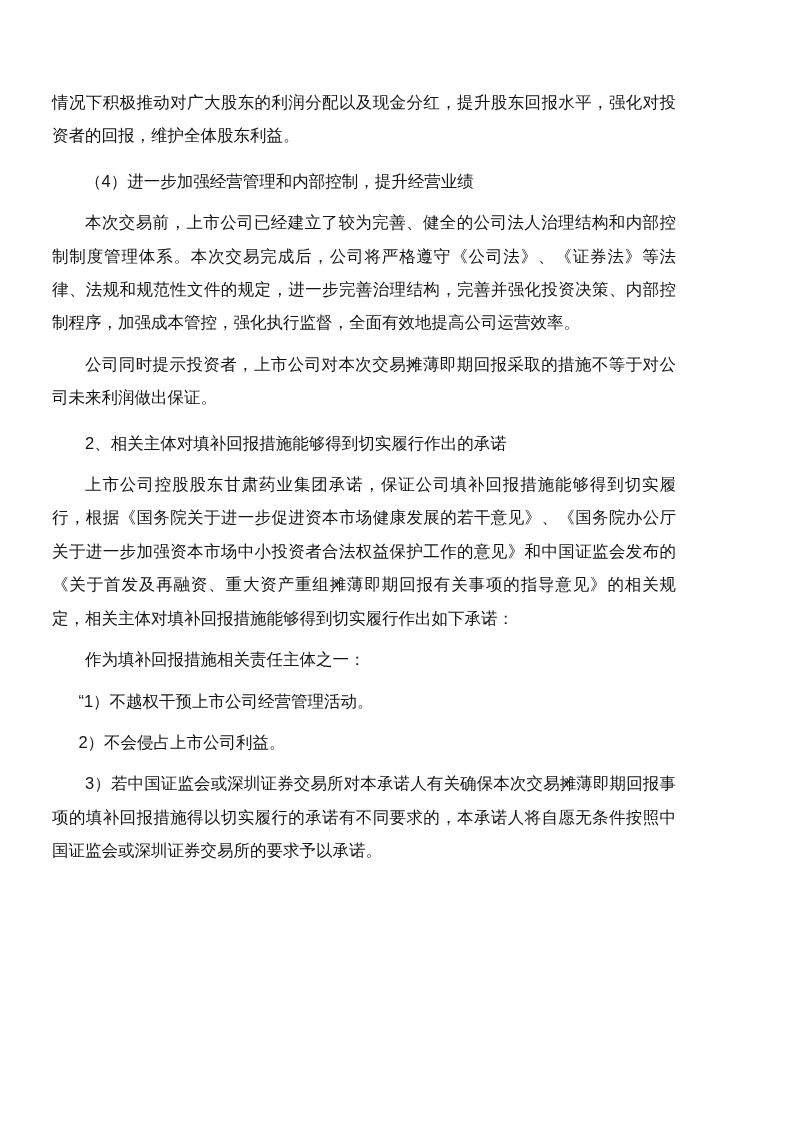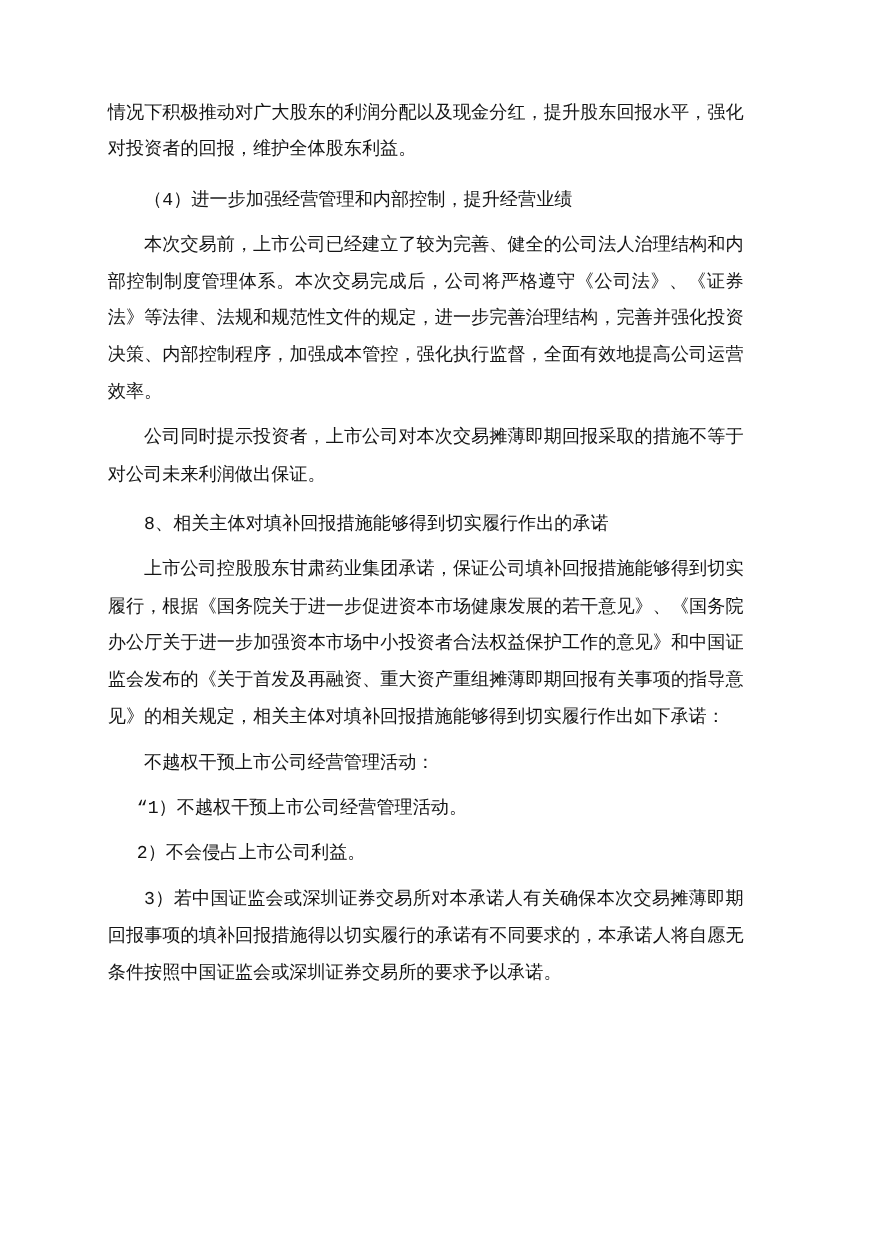--- a/index.html
+++ b/index.html
@@ -7,22 +7,22 @@
     padding: 0;
     background: #ffffff;
   }
   .page {
     position: relative;
     width: 793px;
     height: 960px;
     margin: 0 auto;
     background: #ffffff;
     box-sizing: border-box;
-    padding: 86px 117px 0 98px;
-    font-family: Liberation Mono, monospace;
+    padding: 86px 117px 0 52px;
+    font-family: Liberation Sans, sans-serif;
     font-size: 16.5px;
     line-height: 33.4px;
     color: #141414;
     text-align: justify;
     overflow: hidden;
   }
   .page p {
     margin: 0;
   }
   p.body {
@@ -52,20 +52,20 @@
   }
 </style>
 </head>
 <body>
 
 <div class="page">
   <p class="cont">情况下积极推动对广大股东的利润分配以及现金分红，提升股东回报水平，强化对投资者的回报，维护全体股东利益。</p>
   <p class="heading">（4）进一步加强经营管理和内部控制，提升经营业绩</p>
   <p class="body">本次交易前，上市公司已经建立了较为完善、健全的公司法人治理结构和内部控制制度管理体系。本次交易完成后，公司将严格遵守《公司法》、《证券法》等法律、法规和规范性文件的规定，进一步完善治理结构，完善并强化投资决策、内部控制程序，加强成本管控，强化执行监督，全面有效地提高公司运营效率。</p>
   <p class="body">公司同时提示投资者，上市公司对本次交易摊薄即期回报采取的措施不等于对公司未来利润做出保证。</p>
-  <p class="heading">8、相关主体对填补回报措施能够得到切实履行作出的承诺</p>
+  <p class="heading">2、相关主体对填补回报措施能够得到切实履行作出的承诺</p>
   <p class="body">上市公司控股股东甘肃药业集团承诺，保证公司填补回报措施能够得到切实履行，根据《国务院关于进一步促进资本市场健康发展的若干意见》、《国务院办公厅关于进一步加强资本市场中小投资者合法权益保护工作的意见》和中国证监会发布的《关于首发及再融资、重大资产重组摊薄即期回报有关事项的指导意见》的相关规定，相关主体对填补回报措施能够得到切实履行作出如下承诺：</p>
-  <p class="body">不越权干预上市公司经营管理活动：</p>
+  <p class="body">作为填补回报措施相关责任主体之一：</p>
   <p class="quote-item">“1）不越权干预上市公司经营管理活动。</p>
   <p class="quote-item">2）不会侵占上市公司利益。</p>
   <p class="body">3）若中国证监会或深圳证券交易所对本承诺人有关确保本次交易摊薄即期回报事项的填补回报措施得以切实履行的承诺有不同要求的，本承诺人将自愿无条件按照中国证监会或深圳证券交易所的要求予以承诺。</p>
   <div class="page-number">390</div>
 </div>
 
 </body></html>

